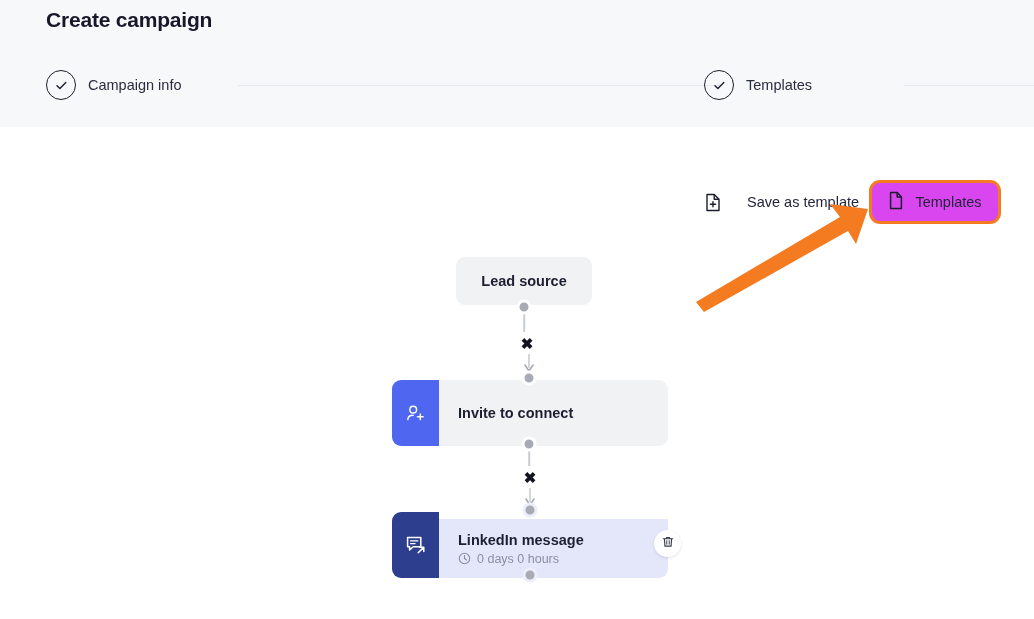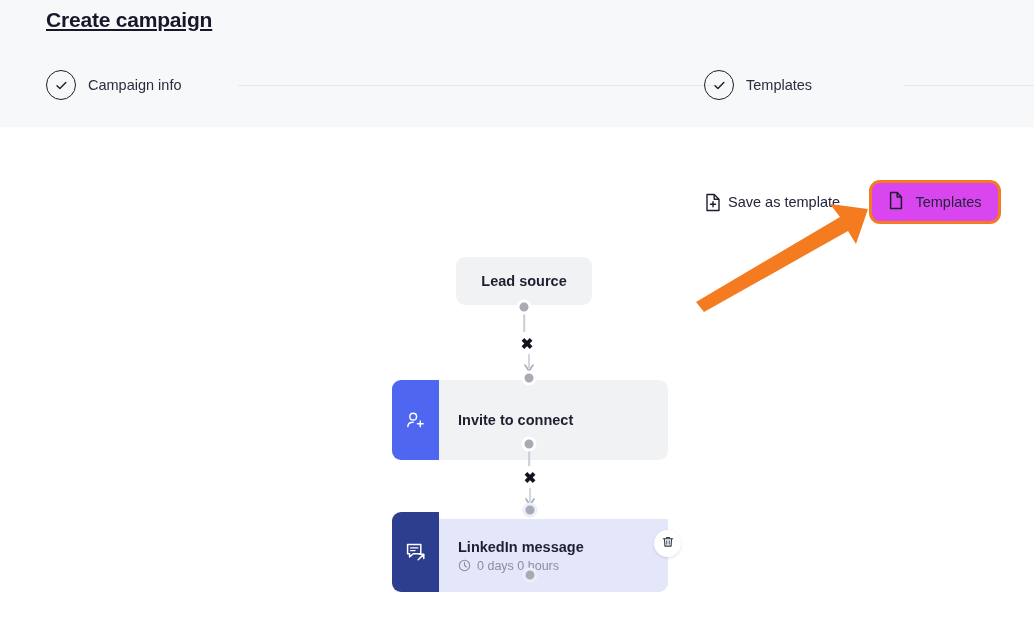--- a/index.html
+++ b/index.html
@@ -14,21 +14,20 @@
 
   
   .header-band {
     position: absolute; left: 0; top: 0; width: 1034px; height: 127px;
     background: #f6f8fa;
   }
   .page-title {
     position: absolute; left: 46px; top: 8px;
     font-size: 21px; font-weight: 700; color: #16182a;
     letter-spacing: -0.2px;
-    text-decoration: underline;
   }
 
   
   .stepper { position: absolute; left: 46px; top: 70px; width: 960px; height: 32px; }
   .step { position: absolute; display: flex; align-items: center; gap: 12px; }
   .step-1 { left: 0px; top: 0px; }
   .step-2 { left: 658px; top: 0px; }
   .step-circle {
     width: 30px; height: 30px; border-radius: 50%;
     border: 1.4px solid #1c1e2b; background: transparent;
@@ -38,21 +37,21 @@
   .step-label { font-size: 14.5px; color: #2a2d3e; white-space: nowrap; }
   .step-line {
     position: absolute; height: 1px; background: #e6e8ee;
   }
   .step-line-1 { left: 192px; top: 15px; width: 482px; }
   .step-line-2 { left: 858px; top: 15px; width: 148px; }
 
   
   .toolbar { position: absolute; left: 690px; top: 182px; height: 40px; display: flex; align-items: center; }
   .tool-btn {
-    display: flex; align-items: center; gap: 6px;
+    display: flex; align-items: center; gap: 25px;
     height: 40px; padding: 0 14px;
     background: transparent; border: none; cursor: pointer;
     font-size: 14.5px; color: #22243a;
     font-family: "Liberation Sans", sans-serif;
   }
   .tool-btn .ticon { display: flex; align-items: center; justify-content: center; width: 18px; height: 20px; }
   .templates-wrap {
     position: absolute; left: 869px; top: 180px;
     width: 132px; height: 44px;
     border: 3.5px solid #f47b20; border-radius: 11px;
@@ -74,21 +73,21 @@
 
   .node-lead {
     position: absolute; left: 456px; top: 257px;
     width: 136px; height: 48px;
     background: #f1f2f4; border-radius: 9px;
     display: flex; align-items: center; justify-content: center;
   }
   .node-lead-label { font-size: 14.5px; font-weight: 700; color: #1d2031; }
 
   .node {
-    position: absolute; width: 276px; height: 80px;
+    position: absolute; width: 276px; height: 66px;
     border-radius: 9px; overflow: hidden; display: flex;
   }
   .node-iconbox { width: 47px; flex: 0 0 47px; display: flex; align-items: center; justify-content: center; }
   .node-body { flex: 1; display: flex; flex-direction: column; justify-content: center; padding-left: 19px; }
   .node-title { font-size: 14.5px; font-weight: 700; color: #1d2031; line-height: 1.25; }
   .node-sub { display: flex; align-items: center; gap: 6px; font-size: 12.5px; color: #8b8fa3; margin-top: 2px; }
   .node-sub svg { display:block; }
 
   .node-invite { left: 392px; top: 380px; }
   .node-invite .node-iconbox { background: #4f66f0; }

